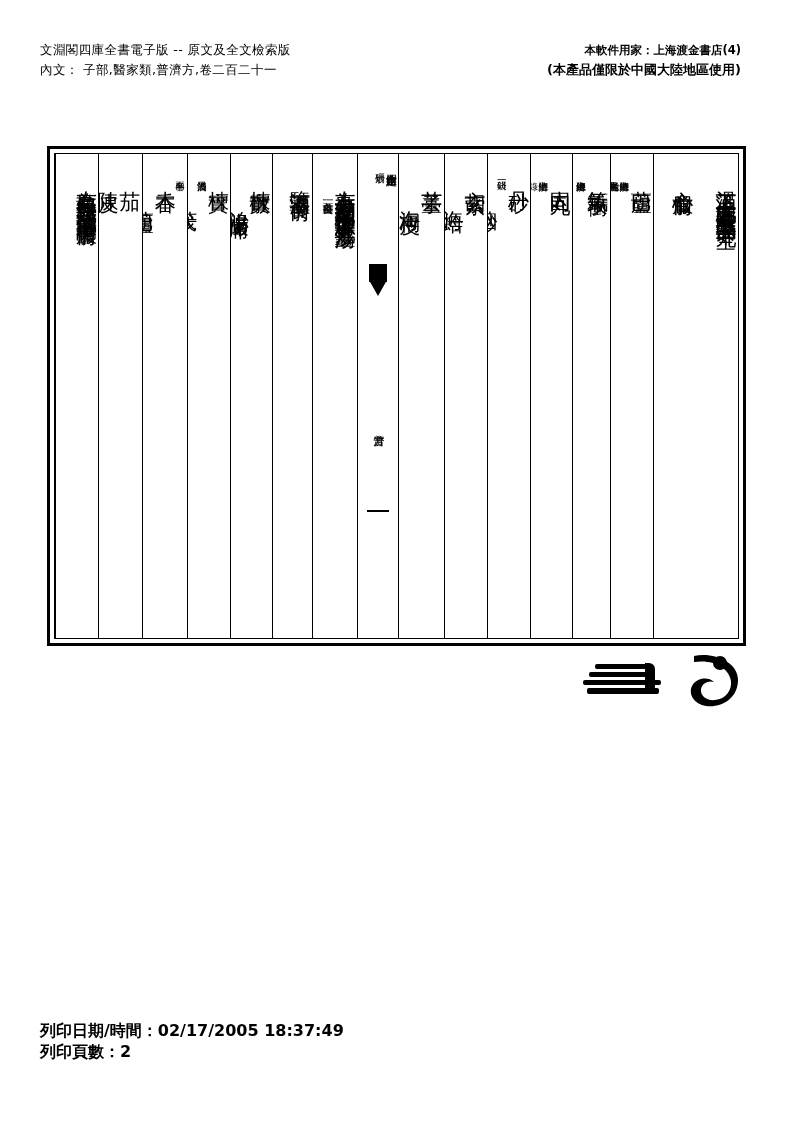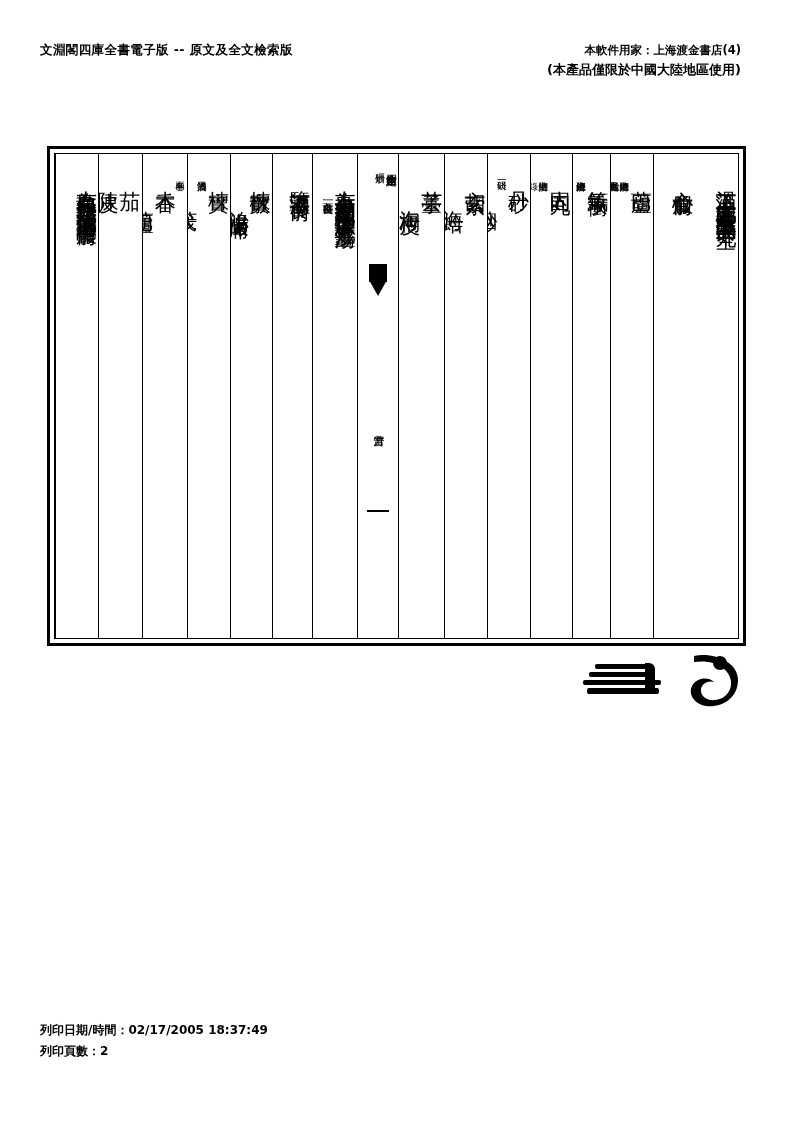--- a/index.html
+++ b/index.html
@@ -21,21 +21,21 @@
     top: 40px;
     left: 40px;
     right: 40px;
     height: 66px;
   }
   #header-left {
     position: absolute;
     left: 0;
     top: 0;
     font-size: 12.5px;
-    font-weight: bold;
+    font-weight: normal;
     line-height: 20px;
     letter-spacing: 0.4px;
   }
   #header-right {
     position: absolute;
     right: 12px;
     top: 0;
     font-size: 11.5px;
     font-weight: bold;
     line-height: 20px;
@@ -175,32 +175,33 @@
     top: 650px;
     width: 62px;
     height: 62px;
   }
 
   
   #footer {
     position: absolute;
     left: 40px;
     top: 1020px;
-    font-size: 12px;
+    font-size: 16px;
     font-weight: bold;
     line-height: 21px;
   }
   #footer .ft-line { white-space: nowrap; }
 </style>
 </head>
 <body>
 
 <div id="header">
   <div id="header-left">
     <div class="hdr-line">文淵閣四庫全書電子版 -- 原文及全文檢索版</div>
+    <div class="hdr-line">內文：  子部,醫家類,普濟方,卷二百二十一</div>
   </div>
   <div id="header-right">
     <div class="hdr-line">本軟件用家：上海渡金書店(4)</div>
     <div class="hdr-line smaller">(本產品僅限於中國大陸地區使用)</div>
   </div>
 </div>
 
 <div id="page-frame">
   <div id="page-inner">
 

